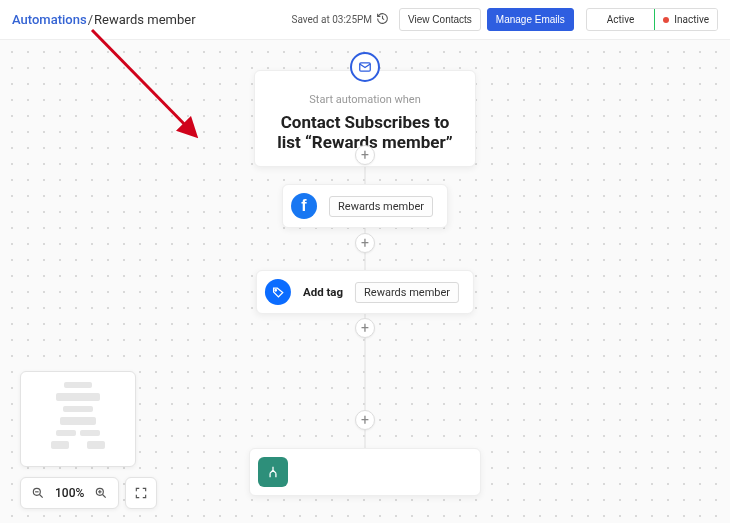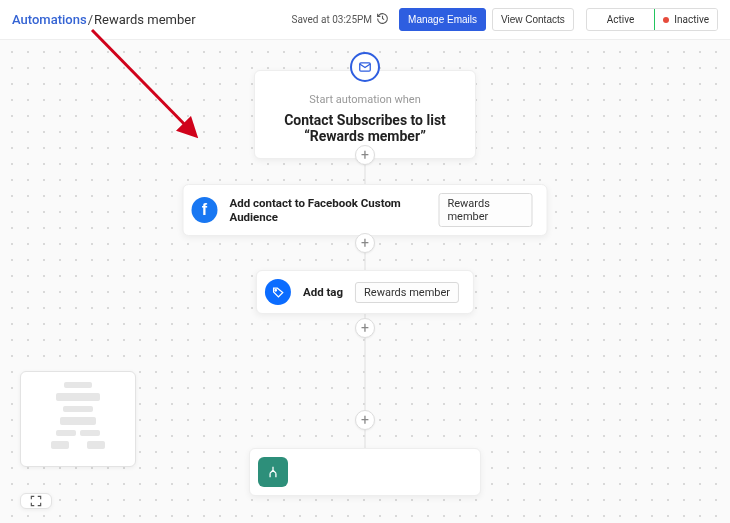--- a/index.html
+++ b/index.html
@@ -135,21 +135,21 @@
     display: flex;
     align-items: center;
   }
   .start-card {
     flex-direction: column;
     padding: 22px 18px 14px;
     text-align: center;
     width: 222px;
   }
   .start-card .sub { font-size: 11px; color: #999; }
-  .start-card .main { font-size: 14px; font-weight: 700; color: #222; margin-top: 6px; }
+  .start-card .main { font-size: 17px; font-weight: 700; color: #222; margin-top: 6px; }
   .action-card {
     padding: 8px 14px 8px 8px;
     gap: 12px;
   }
   .ic {
     width: 26px; height: 26px;
     border-radius: 50%;
     display: flex; align-items: center; justify-content: center;
     flex-shrink: 0;
   }
@@ -244,22 +244,22 @@
     <div class="saved">
       <span>Saved at 03:25PM</span>
       <span>
         <svg width="13" height="13" viewBox="0 0 24 24" fill="none" stroke="#555" stroke-width="2">
             <path d="M3 12a9 9 0 1 0 3-6.7L3 8"></path>
             <polyline points="3 3 3 8 8 8"></polyline>
             <polyline points="12 7 12 12 15 14"></polyline>
           </svg>
       </span>
     </div>
+    <button class="btn">View Contacts</button>
     <button class="btn btn-primary">Manage Emails</button>
-    <button class="btn">View Contacts</button>
     <div class="status-group">
       <div class="seg">Active</div>
       <div class="seg">
         <span class="dot"></span>
         <span>Inactive</span>
       </div>
     </div>
   </div>
 </div>
 
@@ -277,21 +277,20 @@
 
     <div class="card start-card" style="top:30px;text-align:center;">
       <div class="sub">Start automation when</div>
       <div class="main">Contact Subscribes to list “Rewards member”</div>
     </div>
 
     <div class="plus" style="top:105px;">+</div>
 
     <div class="card action-card" style="top:144px;">
       <div class="ic ic-fb">f</div>
-      <div class="label">Add contact to Facebook Custom Audience</div>
       <div class="chip">Rewards member</div>
     </div>
 
     <div class="plus" style="top:193px;">+</div>
 
     <div class="card action-card" style="top:230px;">
       <div class="ic ic-tag">
         <svg width="13" height="13" viewBox="0 0 24 24" fill="none" stroke="#fff" stroke-width="2.2">
             <path d="M20 12l-8 8-9-9V4h7z"></path>
             <circle cx="7" cy="8" r="1.5" fill="#fff"></circle>
@@ -335,20 +334,38 @@
       <div class="mm-box" style="width:20px;height:6px;"></div>
     </div>
     <div class="mm-row">
       <div class="mm-box" style="width:18px;height:8px;"></div>
       <div style="width:10px;"></div>
       <div class="mm-box" style="width:18px;height:8px;"></div>
     </div>
   </div>
 
   <div class="zoom-bar">
+    <div class="zoom-group">
+      <div class="zoom-btn">
+        <svg width="14" height="14" viewBox="0 0 24 24" fill="none" stroke="#555" stroke-width="2">
+            <circle cx="10" cy="10" r="6"></circle>
+            <line x1="15" y1="15" x2="20" y2="20"></line>
+            <line x1="7" y1="10" x2="13" y2="10"></line>
+          </svg>
+      </div>
+      <div class="zoom-val">100%</div>
+      <div class="zoom-btn">
+        <svg width="14" height="14" viewBox="0 0 24 24" fill="none" stroke="#555" stroke-width="2">
+            <circle cx="10" cy="10" r="6"></circle>
+            <line x1="15" y1="15" x2="20" y2="20"></line>
+            <line x1="10" y1="7" x2="10" y2="13"></line>
+            <line x1="7" y1="10" x2="13" y2="10"></line>
+          </svg>
+      </div>
+    </div>
     <div class="fit-btn">
       <svg width="14" height="14" viewBox="0 0 24 24" fill="none" stroke="#555" stroke-width="2">
           <polyline points="4 9 4 4 9 4"></polyline>
           <polyline points="20 9 20 4 15 4"></polyline>
           <polyline points="4 15 4 20 9 20"></polyline>
           <polyline points="20 15 20 20 15 20"></polyline>
         </svg>
     </div>
   </div>
 </div>

